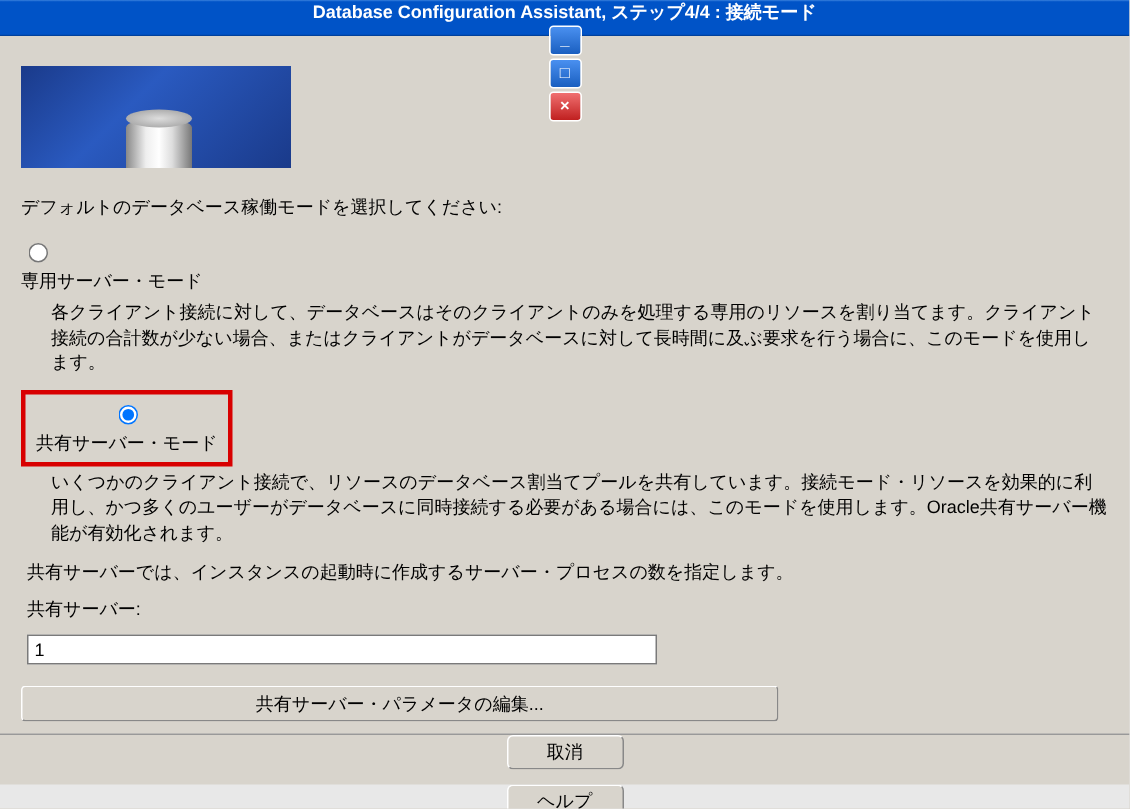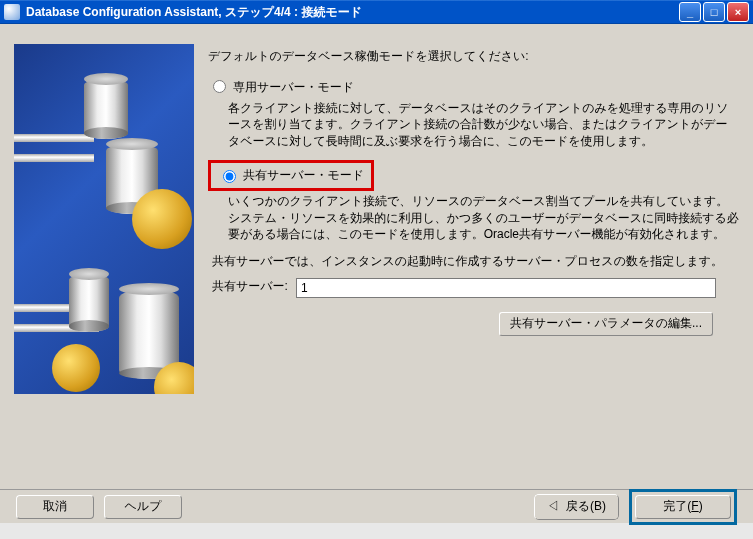--- a/index.html
+++ b/index.html
@@ -1,15 +1,15 @@
 <!DOCTYPE html>
 <html><head>
 <meta charset="utf-8">
 <style>
-  * { box-sizing: border-box; }
+  * { box-sizing: border-box; flex-direction: column; }
   body {
     margin: 0;
     padding: 0;
     background: #e8e8e8;
     font-family: "MS UI Gothic", "Meiryo", sans-serif;
     font-size: 12px;
     width: 753px;
     height: 539px;
     overflow: hidden;
   }
@@ -249,21 +249,21 @@
     <div class="radio-row">
       <input type="radio" name="mode" style="">
       <span class="radio-label">専用サーバー・モード</span>
     </div>
     <div class="desc">各クライアント接続に対して、データベースはそのクライアントのみを処理する専用のリソースを割り当てます。クライアント接続の合計数が少ない場合、またはクライアントがデータベースに対して長時間に及ぶ要求を行う場合に、このモードを使用します。</div>
 
     <div class="highlight-box">
       <input type="radio" name="mode" checked="" style="">
       <span class="radio-label">共有サーバー・モード</span>
     </div>
-    <div class="desc" style="margin-left:20px;">いくつかのクライアント接続で、リソースのデータベース割当てプールを共有しています。システム・リソースを効果的に利用し、かつ多くのユーザーがデータベースに同時接続する必要がある場合には、このモードを使用します。Oracle共有サーバー機能が有効化されます。</div>
+    <div class="desc" style="margin-left:20px;">いくつかのクライアント接続で、リソースのデータベース割当てプールを共有しています。接続モード・リソースを効果的に利用し、かつ多くのユーザーがデータベースに同時接続する必要がある場合には、このモードを使用します。Oracle共有サーバー機能が有効化されます。</div>
 
     <div class="note">共有サーバーでは、インスタンスの起動時に作成するサーバー・プロセスの数を指定します。</div>
 
     <div class="field-row">
       <label>共有サーバー:</label>
       <input type="text" value="1" style="">
     </div>
 
     <div class="edit-btn-row">
       <button class="btn">共有サーバー・パラメータの編集...</button>

